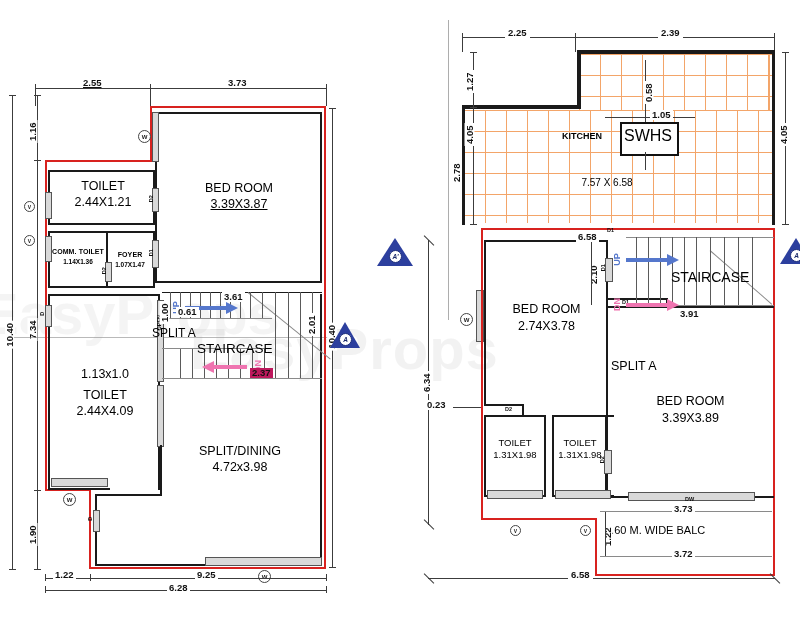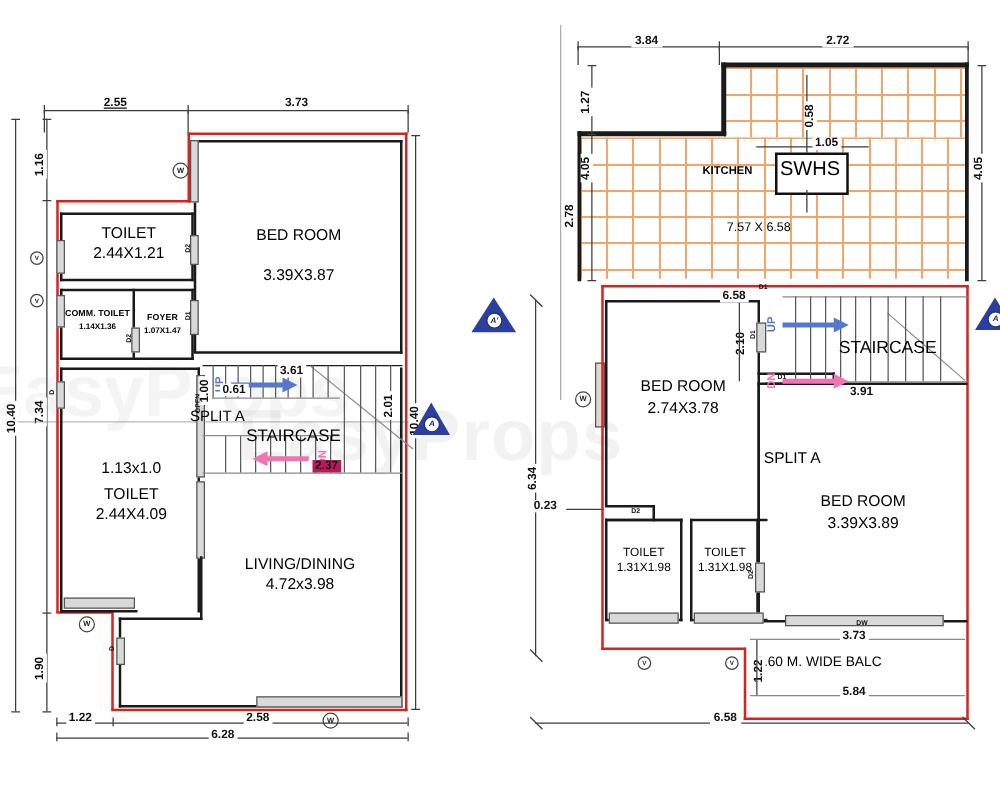--- a/index.html
+++ b/index.html
@@ -235,27 +235,27 @@
     <div class="lbl room-name" style="left:73px;top:180px;width:60px;">TOILET</div>
     <div class="lbl room-dim" style="left:66px;top:196px;width:74px;">2.44X1.21</div>
 
     <div class="lbl small-name" style="left:50px;top:248px;width:56px;">COMM. TOILET</div>
     <div class="lbl small-dim" style="left:50px;top:259px;width:56px;">1.14X1.36</div>
 
     <div class="lbl small-name" style="left:107px;top:251px;width:46px;">FOYER</div>
     <div class="lbl small-dim" style="left:104px;top:262px;width:52px;">1.07X1.47</div>
 
     <div class="lbl room-name" style="left:193px;top:182px;width:92px;">BED ROOM</div>
-    <div class="lbl room-dim" style="left:193px;top:214px;width:92px;">3.39X3.87</div>
+    <div class="lbl room-dim" style="left:193px;top:198px;width:92px;text-decoration:underline;">3.39X3.87</div>
 
     <div class="lbl room-dim" style="left:63px;top:368px;width:84px;">1.13x1.0</div>
     <div class="lbl room-name" style="left:63px;top:389px;width:84px;">TOILET</div>
     <div class="lbl room-dim" style="left:63px;top:405px;width:84px;">2.44X4.09</div>
 
-    <div class="lbl room-name" style="left:185px;top:445px;width:110px;">LIVING/DINING</div>
+    <div class="lbl room-name" style="left:185px;top:445px;width:110px;">SPLIT/DINING</div>
     <div class="lbl room-dim" style="left:185px;top:461px;width:110px;">4.72x3.98</div>
 
     <div class="lbl" style="left:197px;top:342px;font-size:13.5px;">STAIRCASE</div>
 
     <div class="dimline" style="left:332px;top:108px;width:1px;height:460px;"></div>
     <div class="tickh" style="left:329px;top:108px;"></div>
     <div class="tickh" style="left:329px;top:567px;"></div>
     <div class="lbl dim-txt-v" style="left:318px;top:332px;background:#fff;padding:0 2px;">10.40</div>
 
     <div class="sec-wrap" style="left:330px;top:322px;">
@@ -263,36 +263,36 @@
         <polygon points="15,0 30,26 0,26" fill="#2c3f9e"></polygon>
       </svg>
       <div class="sec-circ" style="left:9px;top:11px;">A</div>
     </div>
 
     <div class="dimline" style="left:45px;top:578px;width:281px;height:1px;"></div>
     <div class="tick" style="left:45px;top:574px;"></div>
     <div class="tick" style="left:90px;top:574px;"></div>
     <div class="tick" style="left:326px;top:574px;"></div>
     <div class="lbl dim-txt" style="left:53px;top:570px;background:#fff;padding:0 2px;">1.22</div>
-    <div class="lbl dim-txt" style="left:195px;top:570px;background:#fff;padding:0 2px;">2.58</div>
+    <div class="lbl dim-txt" style="left:195px;top:570px;background:#fff;padding:0 2px;">9.25</div>
 
     <div class="dimline" style="left:45px;top:590px;width:281px;height:1px;"></div>
     <div class="tick" style="left:45px;top:586px;"></div>
     <div class="tick" style="left:326px;top:586px;"></div>
     <div class="lbl dim-txt" style="left:167px;top:583px;background:#fff;padding:0 2px;">6.28</div>
   </div>
 
   <div class="abs" style="left:400px;top:0;width:400px;height:636px;">
 
     <div class="dimline" style="left:62px;top:37px;width:312px;height:1px;"></div>
     <div class="tick" style="left:62px;top:33px;"></div>
     <div class="tick" style="left:175px;top:33px;"></div>
     <div class="tick" style="left:374px;top:33px;"></div>
-    <div class="lbl dim-txt" style="left:105px;top:28px;background:#fff;padding:0 3px;">3.84</div>
-    <div class="lbl dim-txt" style="left:258px;top:28px;background:#fff;padding:0 3px;">2.72</div>
+    <div class="lbl dim-txt" style="left:105px;top:28px;background:#fff;padding:0 3px;">2.25</div>
+    <div class="lbl dim-txt" style="left:258px;top:28px;background:#fff;padding:0 3px;">2.39</div>
     <div class="dimline" style="left:62px;top:37px;width:1px;height:15px;"></div>
     <div class="dimline" style="left:175px;top:37px;width:1px;height:15px;"></div>
     <div class="dimline" style="left:374px;top:37px;width:1px;height:15px;"></div>
 
     <div class="terrace-hatch" style="left:179px;top:54px;width:193px;height:56px;"></div>
     <div class="terrace-hatch" style="left:64px;top:110px;width:308px;height:113px;"></div>
 
     <div class="wall" style="left:177px;top:50px;width:198px;height:4px;"></div>
     <div class="wall" style="left:177px;top:50px;width:4px;height:58px;"></div>
     <div class="wall" style="left:62px;top:105px;width:119px;height:4px;"></div>
@@ -413,21 +413,21 @@
     <div class="lbl" style="left:86px;top:438px;width:58px;text-align:center;font-size:9.5px;">TOILET</div>
     <div class="lbl" style="left:86px;top:450px;width:58px;text-align:center;font-size:9.5px;">1.31X1.98</div>
 
     <div class="lbl" style="left:154px;top:438px;width:52px;text-align:center;font-size:9.5px;">TOILET</div>
     <div class="lbl" style="left:152px;top:450px;width:56px;text-align:center;font-size:9.5px;">1.31X1.98</div>
 
     <div class="lbl" style="left:205px;top:525px;font-size:11px;">2.60 M. WIDE BALC</div>
     <div class="grayline" style="left:200px;top:511px;width:172px;height:1px;"></div>
     <div class="lbl dim-txt" style="left:272px;top:504px;background:#fff;padding:0 2px;">3.73</div>
     <div class="grayline" style="left:200px;top:556px;width:172px;height:1px;"></div>
-    <div class="lbl dim-txt" style="left:272px;top:549px;background:#fff;padding:0 2px;">5.84</div>
+    <div class="lbl dim-txt" style="left:272px;top:549px;background:#fff;padding:0 2px;">3.72</div>
     <div class="lbl dim-txt-v" style="left:196px;top:532px;background:#fff;padding:0 2px;">1.22</div>
     <div class="dimline" style="left:205px;top:512px;width:1px;height:44px;"></div>
 
     <div class="dimline" style="left:28px;top:578px;width:347px;height:1px;"></div>
     <div class="lbl dim-txt" style="left:168px;top:570px;background:#fff;padding:0 3px;">6.58</div>
     <div class="dimline" style="left:22px;top:578px;width:14px;height:1px;transform:rotate(45deg);"></div>
     <div class="dimline" style="left:368px;top:578px;width:14px;height:1px;transform:rotate(45deg);"></div>
 
     <div class="dimline" style="left:385px;top:52px;width:1px;height:172px;"></div>
     <div class="tickh" style="left:382px;top:52px;"></div>

